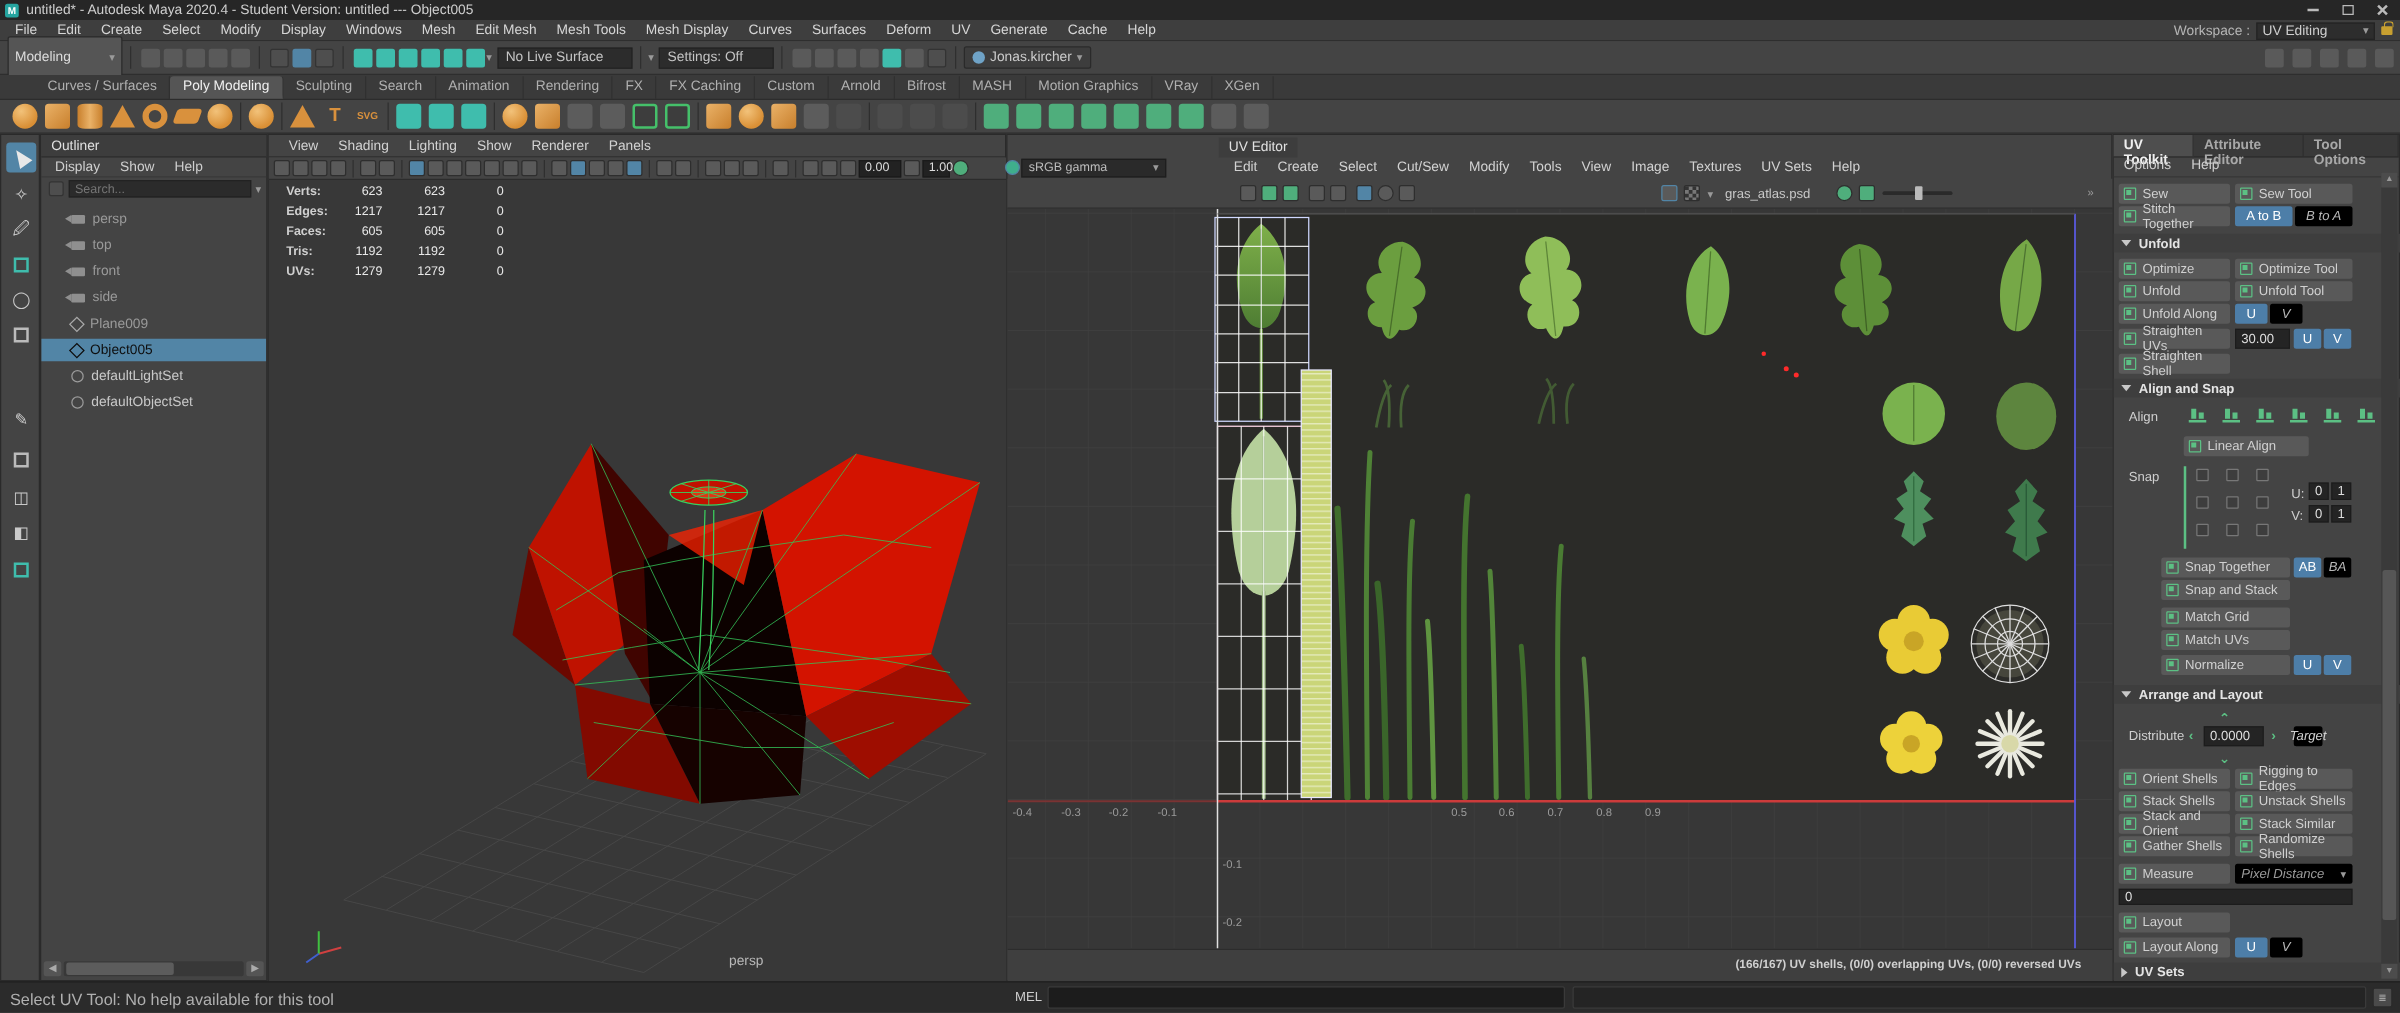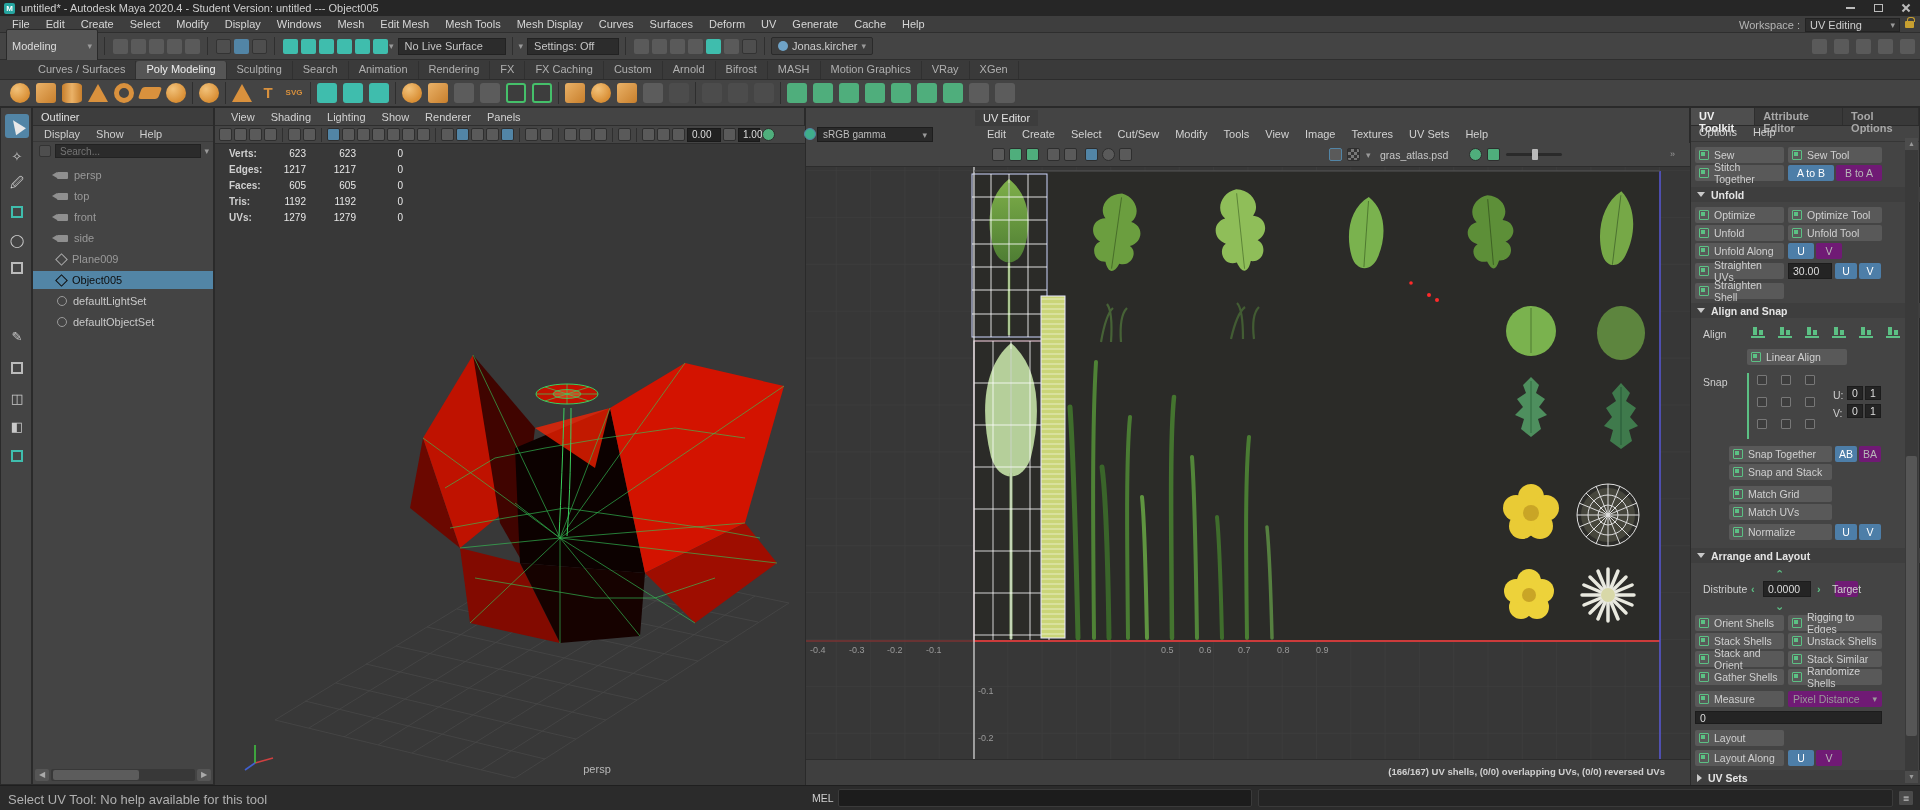--- a/index.html
+++ b/index.html
@@ -133,21 +133,21 @@
   .tk-tabs { height:18px; display:flex; background:#393939; border-bottom:1px solid #2b2b2b; }
   .tk-tab { padding:2px 8px; color:#a8a8a8; border-right:1px solid #2e2e2e;font-weight:bold; }
   .tk-tab.active { background:#4e4e4e; color:#f0f0f0; font-weight:bold; }
   .tk-menus { height:16px; display:flex; border-bottom:1px solid #363636; }
   .tk-menus .menu-item { padding:0 8px; color:#cfcfcf; }
   .tkrow { position:absolute; left:4px; width:212px; height:16px; }
   .vbtn { position:absolute; height:16px; background:#595959; border-radius:2px; color:#d0d0d0; font-size:10.5px; display:flex; align-items:center; gap:5px; padding:0 4px; }
   .gicon { width:10px; height:10px; border:1.5px solid #5cc084; border-radius:1px; flex:none; position:relative; }
   .gicon:before { content:""; position:absolute; left:1px; top:1px; width:4px; height:4px; background:#5cc084; }
   .bbtn { position:absolute; height:16px; background:#4d7ea8; border-radius:2px; color:#fff; display:flex; align-items:center; justify-content:center; font-size:10.5px; }
-  .gbtn { position:absolute; height:16px; background:#701a75; border-radius:2px; color:#b8b8b8; display:flex; align-items:center; justify-content:center; font-size:10.5px; }
+  .gbtn { position:absolute; height:16px; background:#000000; border-radius:2px; color:#b8b8b8; display:flex; align-items:center; justify-content:center; font-size:10.5px;font-style:italic; }
   .tkfield { position:absolute; height:16px; background:#242424; border:1px solid #1c1c1c; color:#ddd; font-size:10.5px; display:flex; align-items:center; padding:0 4px; }
   .sechdr { position:absolute; left:0; width:230px; height:15px; background:#3e3e3e; color:#e4e4e4; font-weight:bold; display:flex; align-items:center; gap:6px; padding-left:6px; font-size:10.5px; }
   .tri-open { width:0; height:0; border-left:4px solid transparent; border-right:4px solid transparent; border-top:5px solid #c8c8c8; }
   .tri-closed { width:0; height:0; border-top:4px solid transparent; border-bottom:4px solid transparent; border-left:5px solid #c8c8c8; }
   .al-icon { position:absolute; width:14px; height:13px; border-bottom:2px solid #5cc084; }
   .al-icon:before { content:""; position:absolute; left:2px; top:2px; width:4px; height:8px; background:#5cc084; }
   .al-icon:after { content:""; position:absolute; left:8px; top:5px; width:4px; height:5px; background:#5cc084; }
   .cb { position:absolute; width:10px; height:10px; background:#3d3d3d; border:1px solid #777; border-radius:1px; }
   .tklabel { position:absolute; color:#cfcfcf; font-size:10.5px; }
   .chev { position:absolute; color:#5cc084; font-size:11px; font-weight:bold; }

